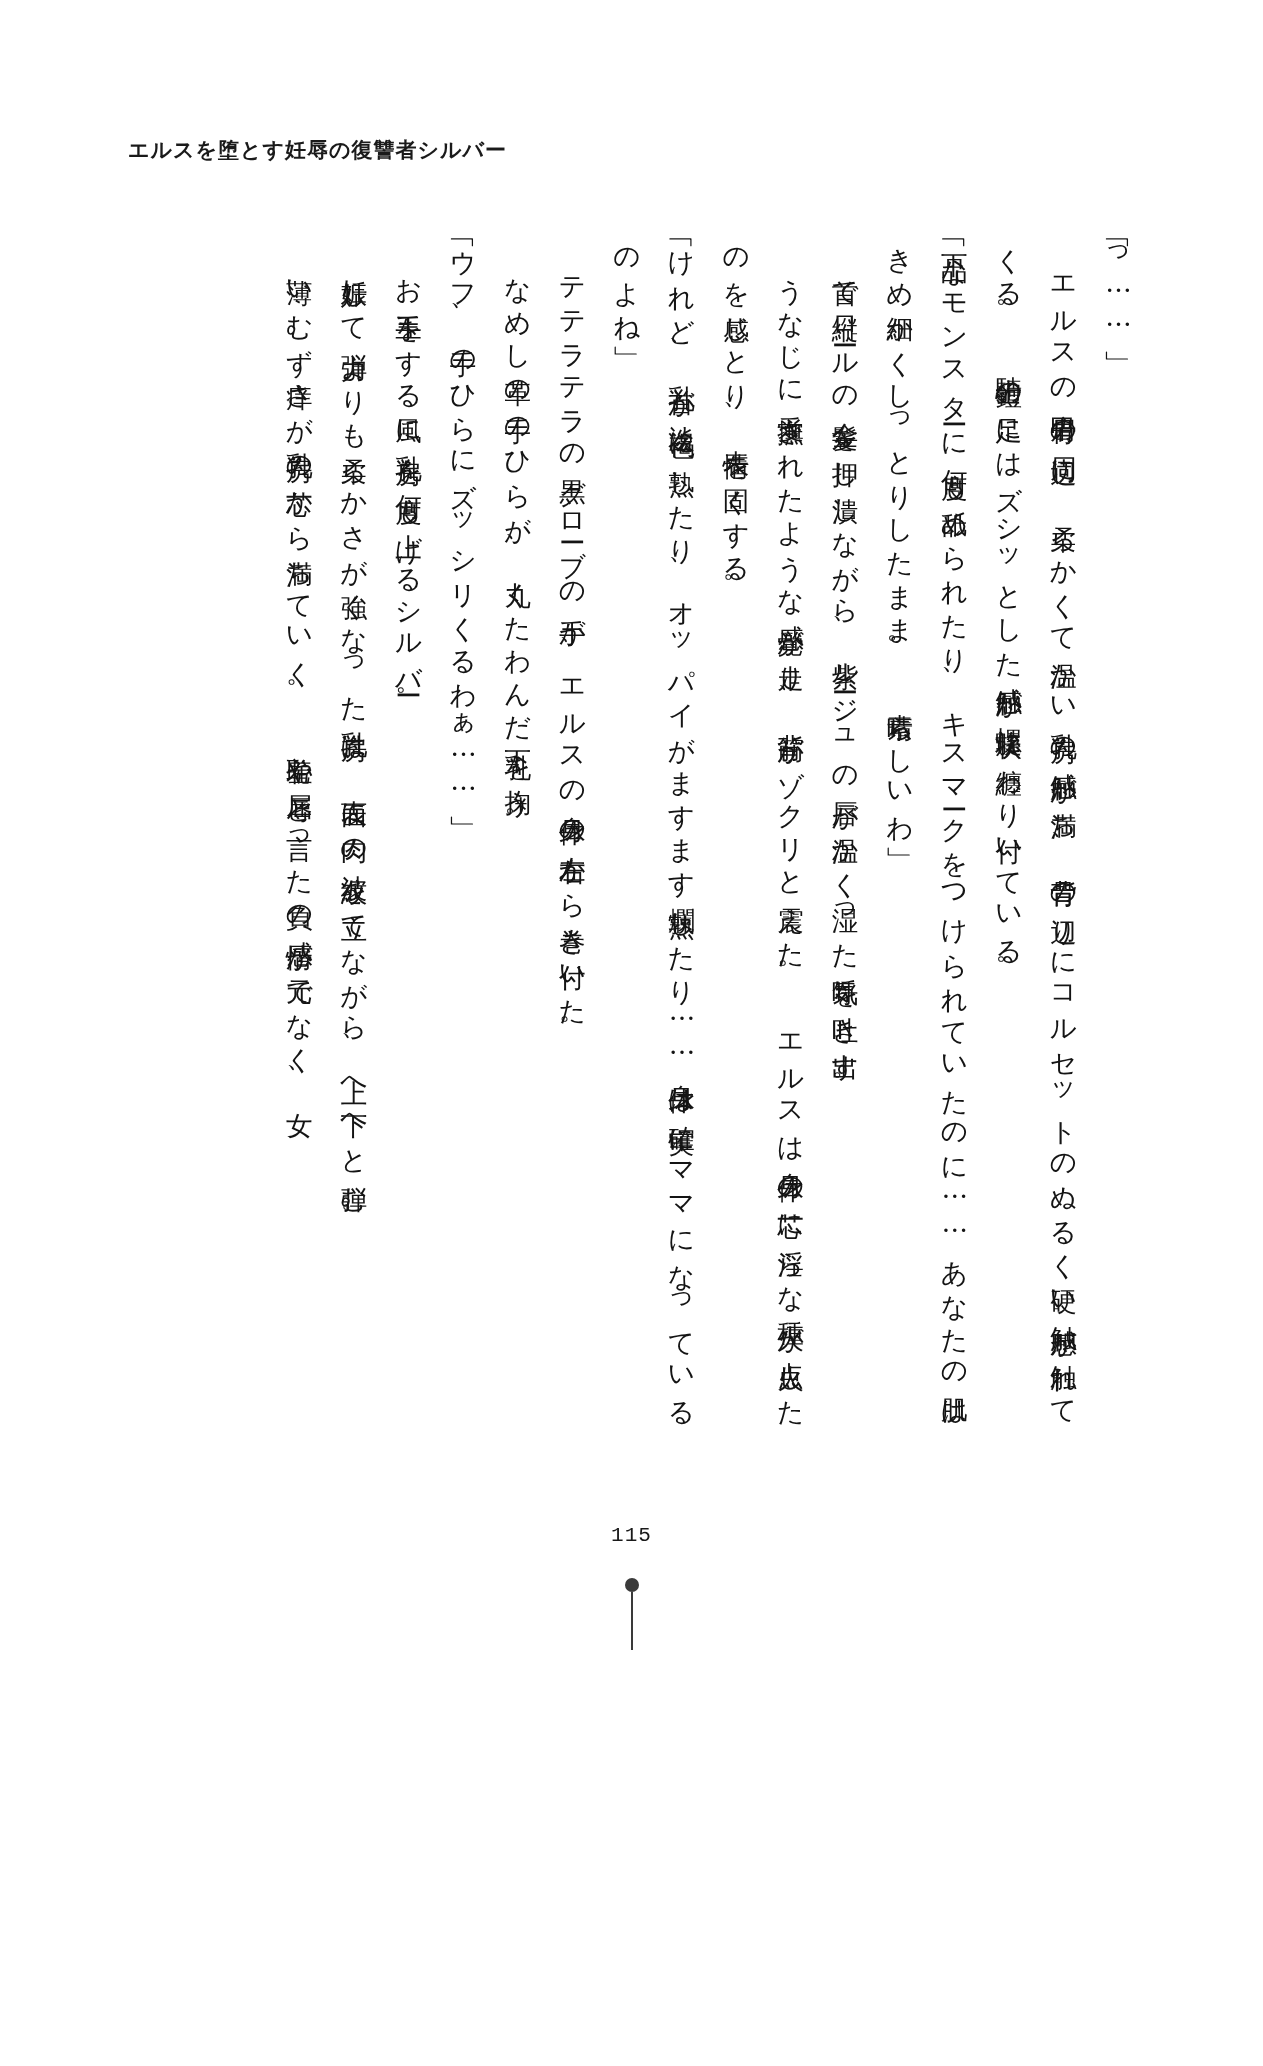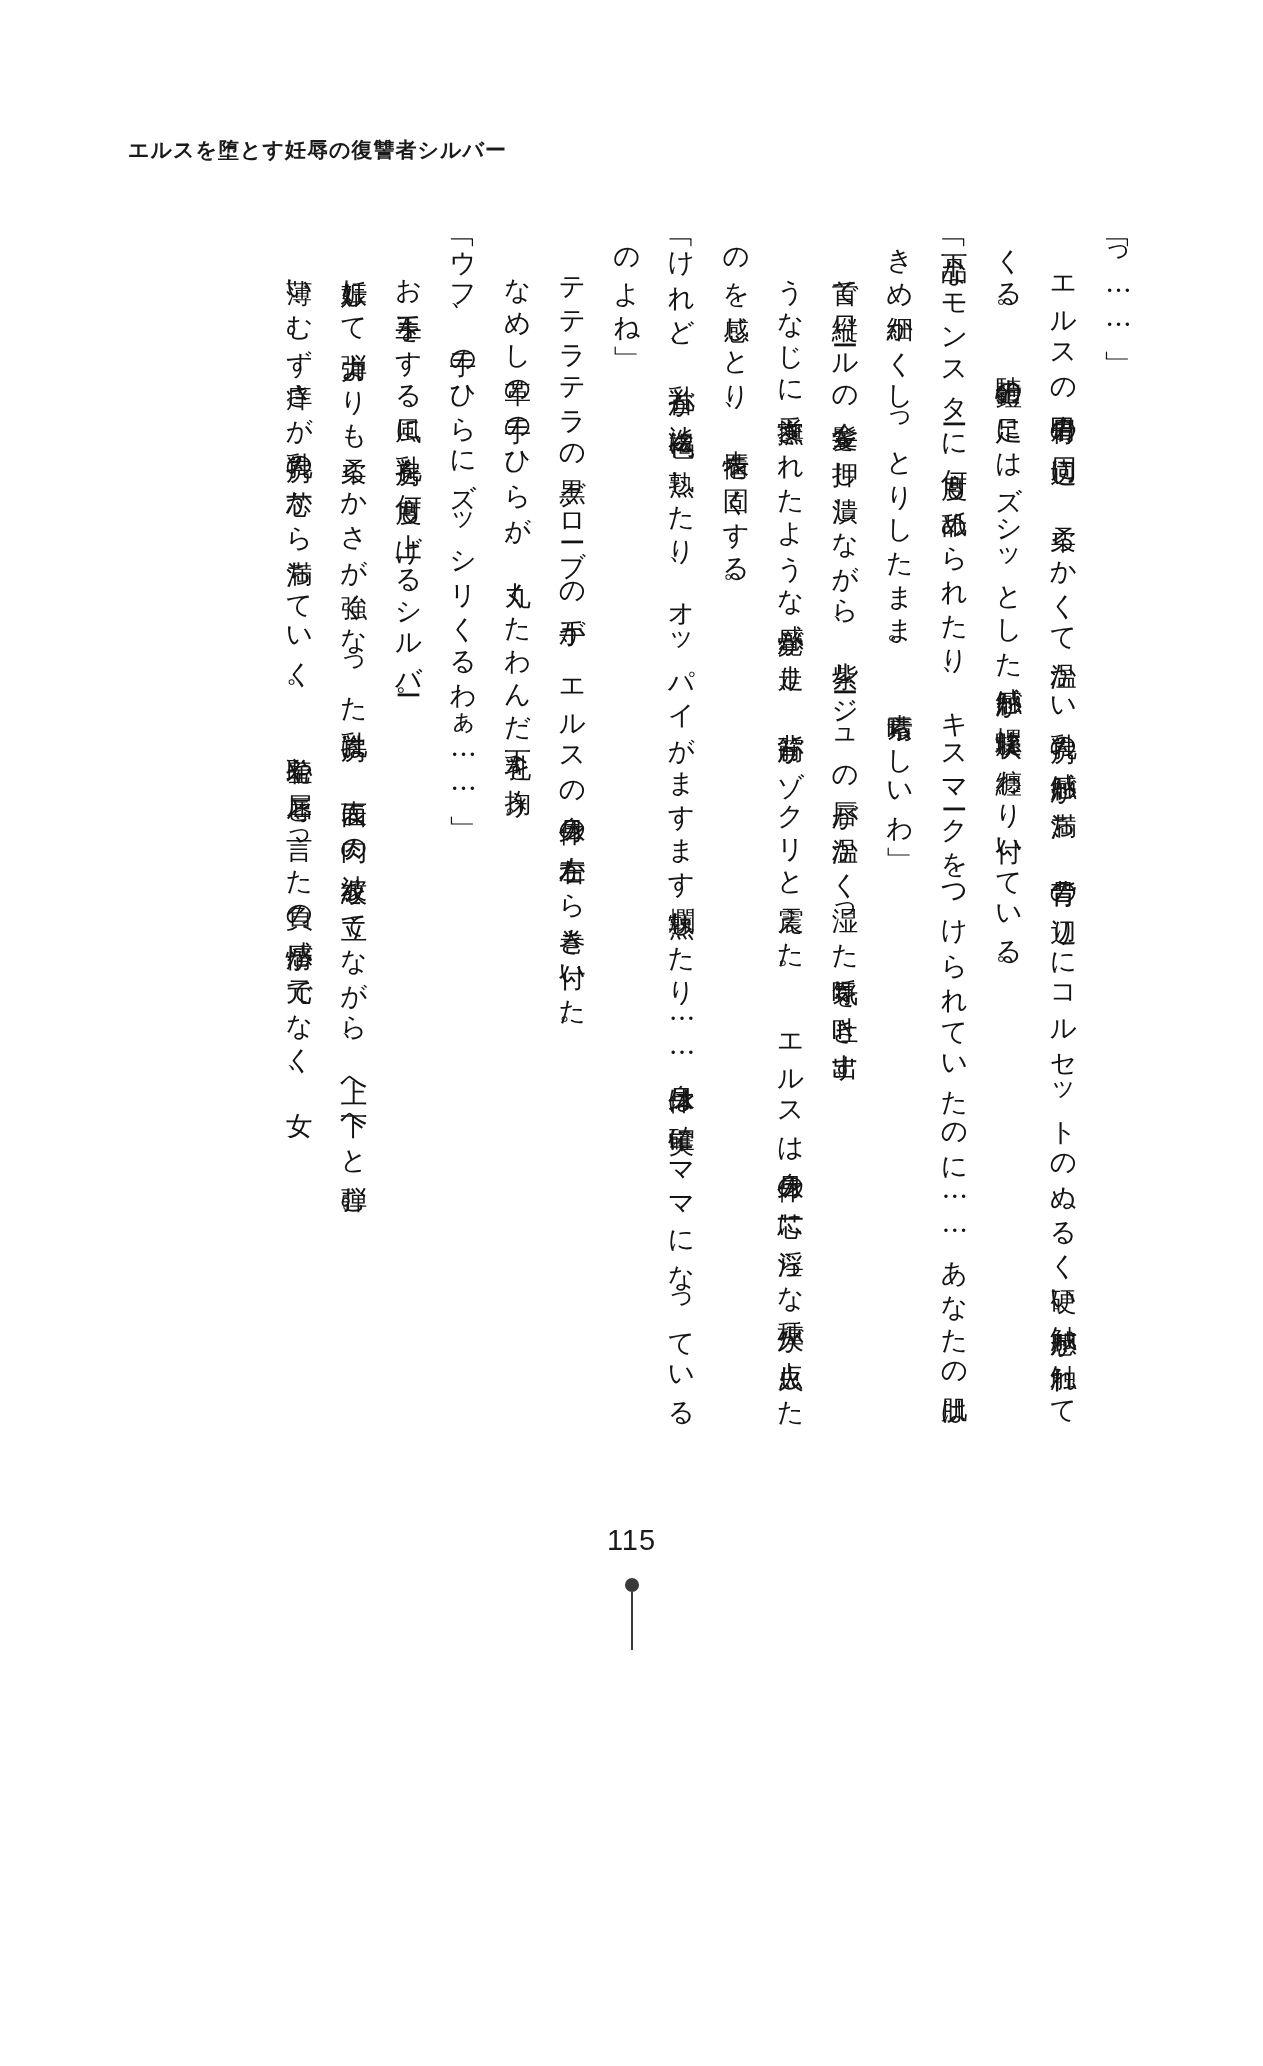--- a/index.html
+++ b/index.html
@@ -58,22 +58,22 @@
     margin: 0;
     text-indent: 0;
   }
 
   .page-number {
     position: absolute;
     left: 0;
     right: 0;
     top: 1516px;
     text-align: center;
-    font-size: 29px;
-    font-family: Liberation Sans, sans-serif;
+    font-size: 21px;
+    font-family: Liberation Mono, monospace;
     color: #1a1a1a;
     letter-spacing: 1px;
   }
 
   
   .gutter-mark {
     position: absolute;
     left: 50%;
     top: 1570px;
     transform: translateX(-50%);

